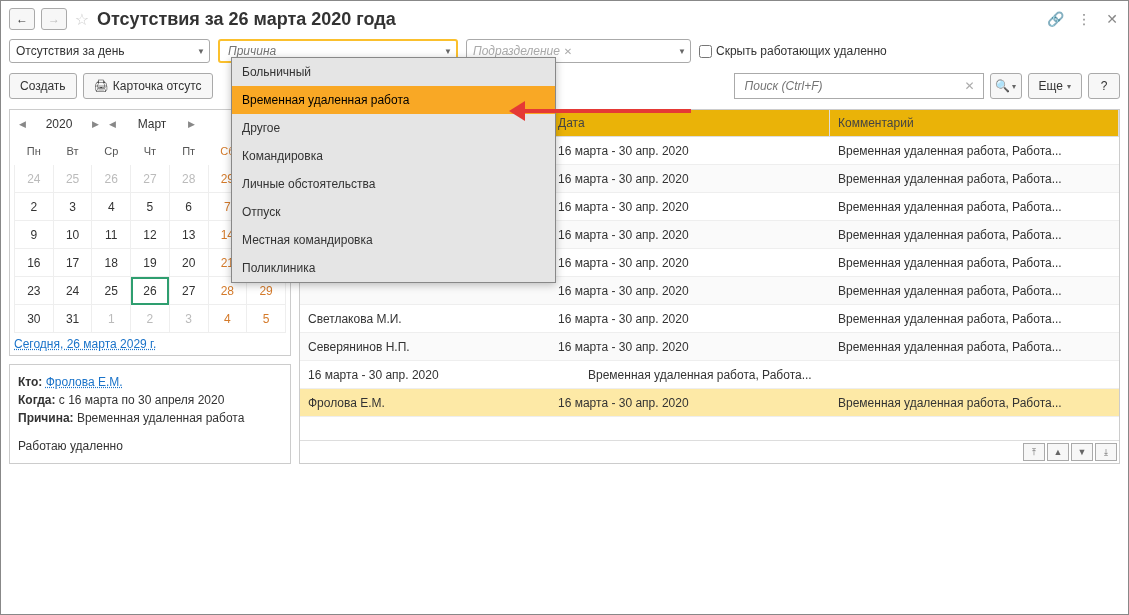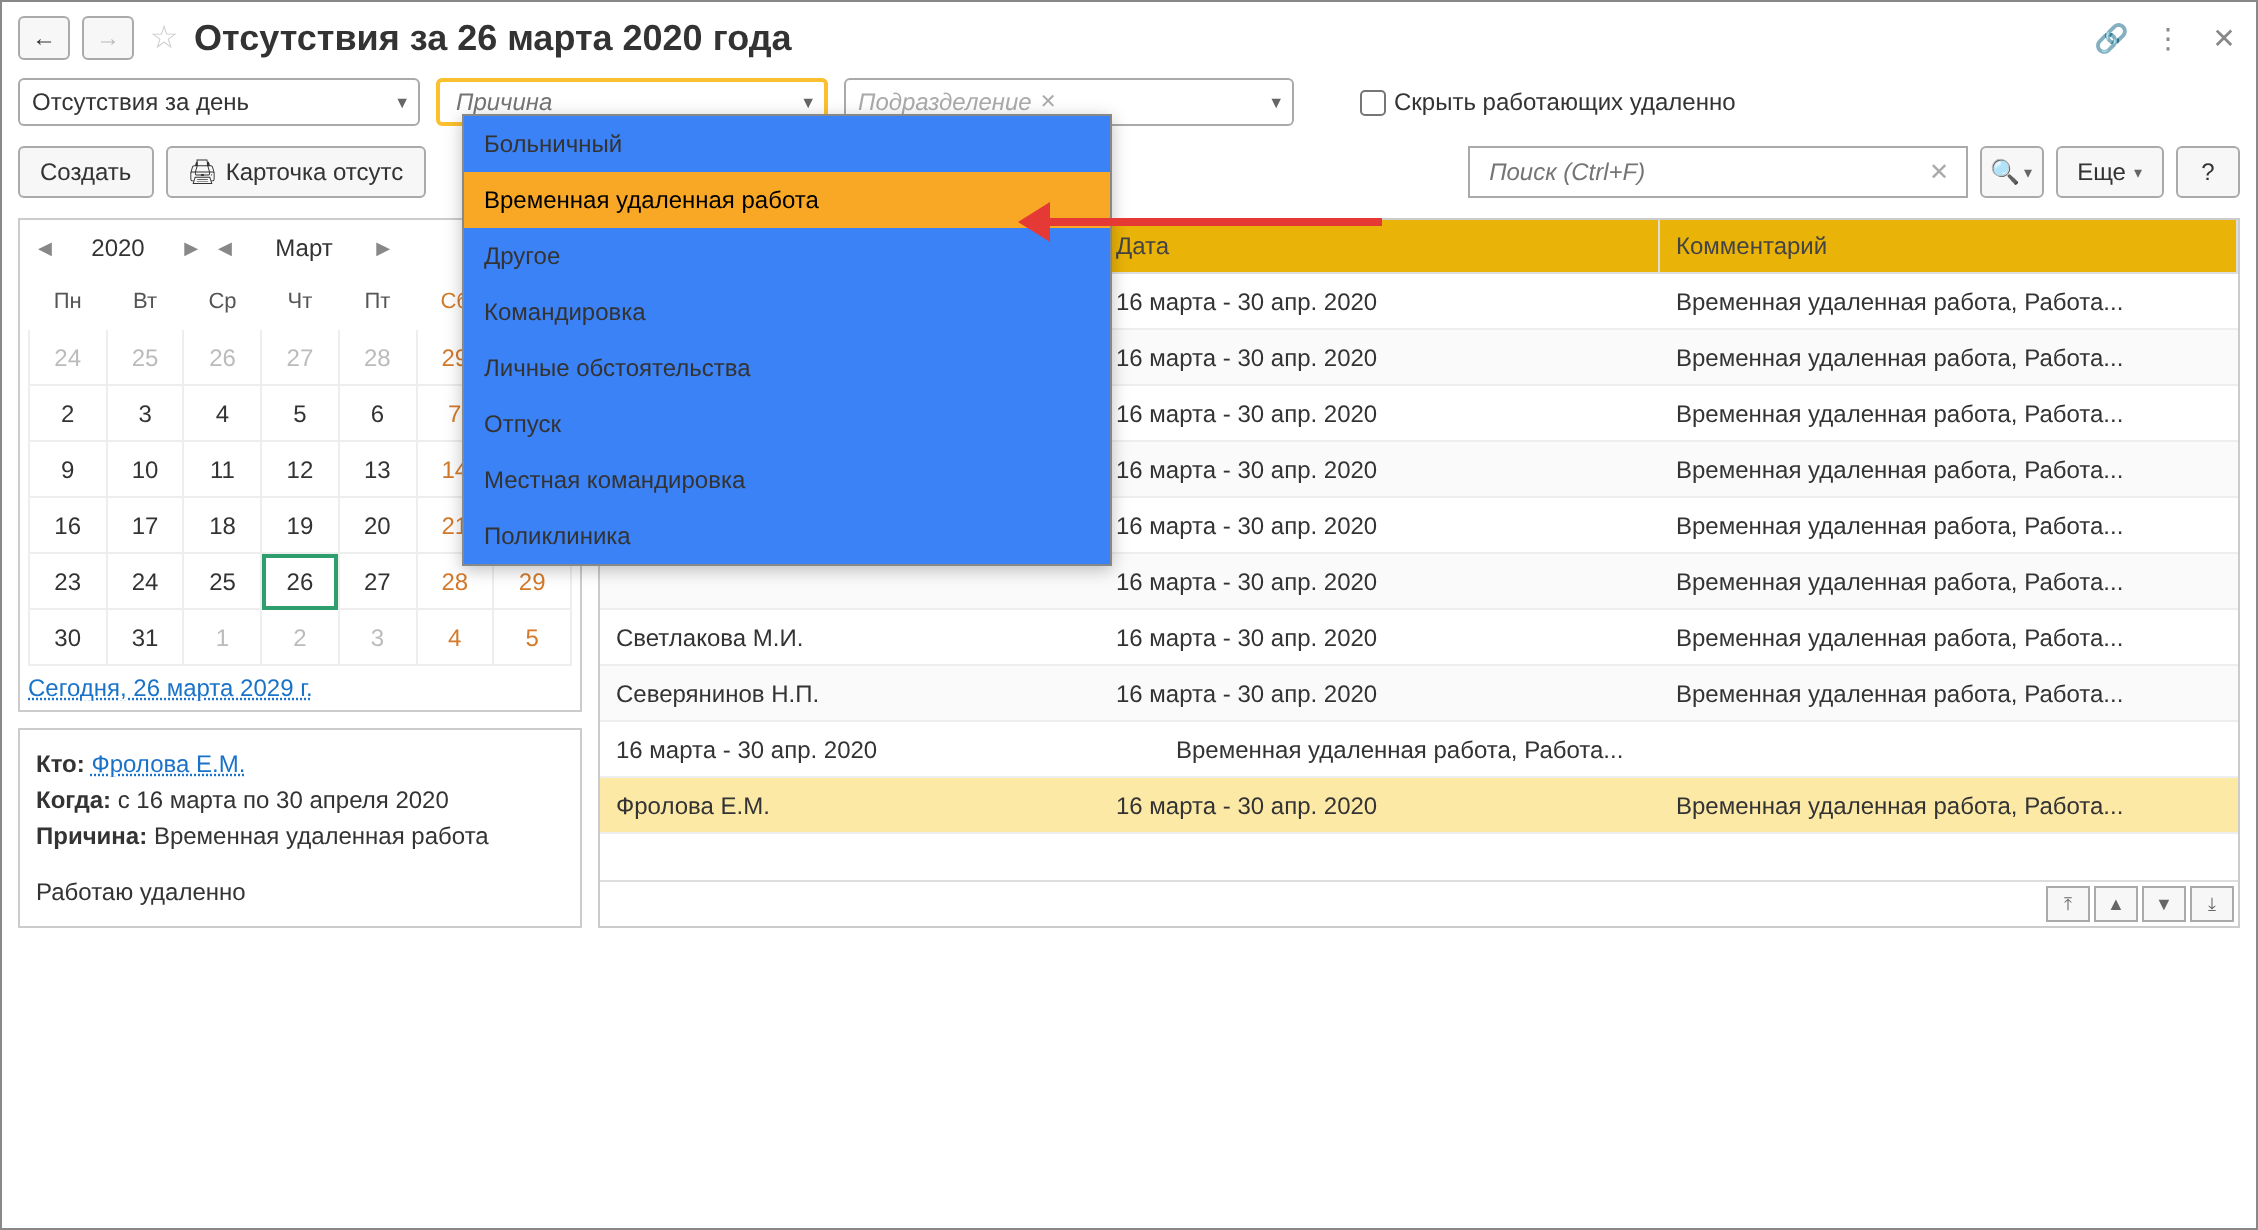--- a/index.html
+++ b/index.html
@@ -10,26 +10,26 @@
   .nav-btn.disabled { color: #bbb; }
   .star { width: 18px; height: 18px; display: flex; align-items: center; justify-content: center; color: #ccc; font-size: 16px; }
   .title { font-size: 18px; font-weight: bold; flex: 0 0 auto; }
   .title-icons { margin-left: auto; display: flex; gap: 12px; align-items: center; }
   .tbi { width: 16px; height: 16px; display: flex; align-items: center; justify-content: center; color: #888; cursor: pointer; font-size: 14px; }
   
   .filterbar { display: flex; align-items: center; gap: 8px; margin-top: 6px; position: relative; }
   .combo { height: 24px; border: 1px solid #aaa; border-radius: 3px; display: flex; align-items: center; padding: 0 4px 0 6px; background: #fff; position: relative; }
   .combo .drop { margin-left: auto; color: #666; font-size: 8px; cursor: pointer; }
   .combo.view { width: 201px; }
-  .combo.reason { width: 196px; border: 2px solid #fbc02d; }
+  .combo.reason { width: 240px; border: 2px solid #fbc02d; }
   .combo.reason input { border: none; outline: none; width: 100%; font-size: 12px; font-style: italic; color: #888; }
   .combo.dept { width: 225px; }
   .combo.dept .ph { color: #aaa; font-style: italic; }
   .combo .clear { color: #aaa; margin-left: 4px; cursor: pointer; font-size: 10px; }
-  .checkbox-wrap { display: flex; align-items: center; gap: 4px; margin-left: 25px; }
+  .checkbox-wrap { display: flex; align-items: center; gap: 4px; }
   .checkbox-wrap input { margin: 0; }
   
   .toolbar { display: flex; align-items: center; gap: 6px; margin-top: 10px; }
   .btn { height: 26px; border: 1px solid #aaa; border-radius: 3px; background: #f7f7f7; padding: 0 10px; display: flex; align-items: center; gap: 4px; cursor: pointer; }
   .toolbar-right { margin-left: auto; display: flex; gap: 6px; align-items: center; }
   .search-box { width: 250px; height: 26px; border: 1px solid #aaa; border-radius: 0; display: flex; align-items: center; padding: 0 4px 0 8px; }
   .search-box input { border: none; outline: none; flex: 1; font-size: 12px; font-style: italic; color: #aaa; }
   .search-box .clear-s { color: #aaa; cursor: pointer; padding: 0 4px; }
   .iconbtn { width: 32px; height: 26px; border: 1px solid #aaa; border-radius: 3px; background: #f7f7f7; display: flex; align-items: center; justify-content: center; cursor: pointer; }
   
@@ -66,21 +66,21 @@
   .grow { display: flex; border-bottom: 1px solid #eee; height: 28px; align-items: center; }
   .grow:nth-child(even) { background: #fafafa; }
   .grow.sel { background: #fde9a6; }
   .gc { padding: 0 8px; overflow: hidden; text-overflow: ellipsis; white-space: nowrap; }
   .gc.c1 { width: 250px; }
   .gc.c2 { width: 280px; }
   .gc.c3 { flex: 1; }
   .grid-foot { display: flex; justify-content: flex-end; gap: 2px; padding: 2px; border-top: 1px solid #ddd; }
   .gf-btn { width: 22px; height: 18px; border: 1px solid #aaa; background: #f7f7f7; display: flex; align-items: center; justify-content: center; cursor: pointer; font-size: 9px; color: #666; }
   
-  .dropdown { position: absolute; top: 56px; left: 230px; width: 325px; background: #3b82f6; border: 1px solid #888; box-shadow: 0 2px 8px rgba(0,0,0,0.25); z-index: 50; }
+  .dropdown { position: absolute; top: 56px; left: 230px; width: 325px; background: #e5e5e5; border: 1px solid #888; box-shadow: 0 2px 8px rgba(0,0,0,0.25); z-index: 50; }
   .dropdown .dd-item { padding: 7px 10px; cursor: pointer; }
   .dropdown .dd-item.hl { background: #f9a825; color: #000; }
   
   .arrow-line { position: absolute; top: 108px; left: 520px; width: 170px; height: 4px; background: #e53935; z-index: 60; }
   .arrow-head { position: absolute; top: 100px; left: 508px; width: 0; height: 0; border-top: 10px solid transparent; border-bottom: 10px solid transparent; border-right: 16px solid #e53935; z-index: 60; }
 </style>
 </head>
 <body>
 
 <div class="window">

